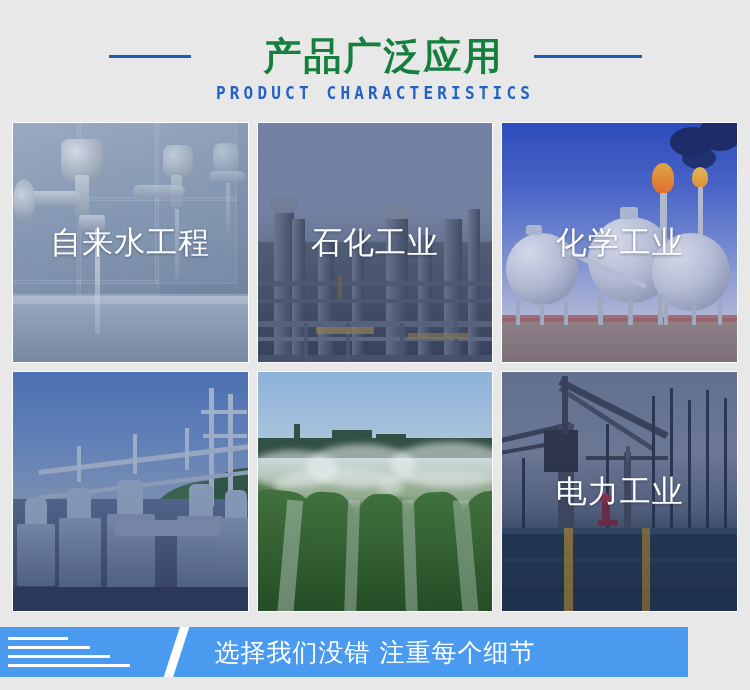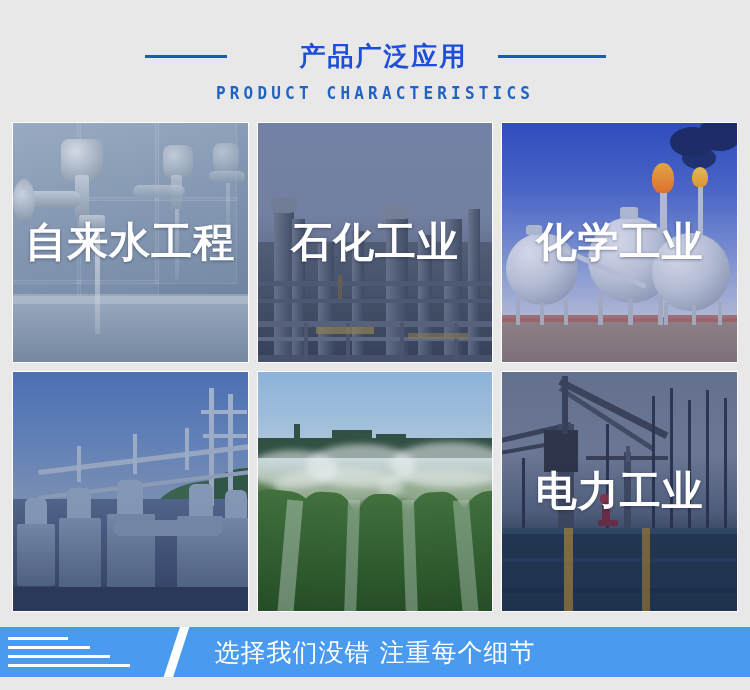--- a/index.html
+++ b/index.html
@@ -19,21 +19,21 @@
   .title-row{
     position:absolute;left:0;top:36px;width:750px;height:40px;
     display:flex;align-items:center;justify-content:center;
   }
   .rule{
     width:82px;height:3px;background:#1a5cb0;display:block;
   }
   .rule.left{margin-right:30px;}
   .rule.right{margin-left:30px;width:108px;}
   .main-title{
-    font-size:26px;font-weight:bold;color:#1d4ed8;
+    font-size:38px;font-weight:bold;color:#15803d;
     letter-spacing:2px;line-height:1;white-space:nowrap;
     font-family:"DejaVu Sans","Liberation Sans",sans-serif;
     margin-left:43px;
   }
   .sub-title{
     position:absolute;left:0;top:82px;width:750px;
     text-align:center;
     font-size:16px;font-weight:bold;color:#2163c4;
     letter-spacing:4.2px;
     font-family:"DejaVu Sans Mono","Liberation Mono",monospace;
@@ -52,25 +52,24 @@
   .cell{
     position:relative;overflow:hidden;
     background:#5a6e92;
     display:flex;align-items:center;justify-content:center;
     border:1px solid #fdfdfd;
     box-sizing:border-box;
   }
   .cell .art{position:absolute;inset:0;overflow:hidden;}
   .cell .label{
     position:relative;z-index:40;
-    color:#ffffff;font-size:41px;letter-spacing:1px;
+    color:#ffffff;font-size:31px;letter-spacing:1px;
     text-shadow:0 1px 3px rgba(20,30,60,.45);
     white-space:nowrap;
     font-family:"DejaVu Sans","Liberation Sans",sans-serif;
-    font-weight:bold;
   }
   .tint{position:absolute;inset:0;z-index:30;}
 
   
   .c1 .art{background:linear-gradient(160deg,#9fb0c4 0%,#8c9fb6 40%,#76899f 100%);}
   .tile{position:absolute;background:rgba(255,255,255,.07);border:1px solid rgba(255,255,255,.13);}
   .tap-body{position:absolute;background:linear-gradient(180deg,#d8dfe6,#9aa7b4);border-radius:3px;}
   .tap-knob{position:absolute;background:radial-gradient(circle at 35% 30%,#eef2f6,#8d9aa8);border-radius:8px 8px 10px 10px;}
   .stream{position:absolute;background:linear-gradient(180deg,rgba(255,255,255,.85),rgba(255,255,255,.25));}
   .c1 .tint{background:linear-gradient(180deg,rgba(96,120,160,.18),rgba(70,95,140,.30));}
@@ -109,21 +108,21 @@
   .c6 .art{background:linear-gradient(180deg,#6b7894 0%,#7d89a4 34%,#5f6d8b 58%,#2b3850 78%,#1d2740 100%);}
   .crane-bar{position:absolute;background:#3c4459;}
   .mast{position:absolute;background:#474f66;}
   .rebar{position:absolute;background:#2c3650;width:3px;}
   .deck{position:absolute;background:#243a55;}
   .worker{position:absolute;background:#7e2e49;border-radius:2px;}
   .c6 .tint{background:linear-gradient(180deg,rgba(55,70,110,.16),rgba(20,32,60,.30));}
 
   
   .footer{
-    position:absolute;left:0;top:627px;width:750px;height:50px;
+    position:absolute;left:0;top:627px;width:688px;height:50px;
     background:#4a9af0;overflow:hidden;
   }
   .f-line{position:absolute;height:3px;background:#ffffff;left:8px;}
   .f-line.l1{top:10px;width:60px;}
   .f-line.l2{top:19px;width:82px;}
   .f-line.l3{top:28px;width:102px;}
   .f-line.l4{top:37px;width:122px;}
   .f-slash{
     position:absolute;top:-6px;left:172px;width:9px;height:62px;
     background:#ffffff;transform:rotate(18deg);transform-origin:center;

